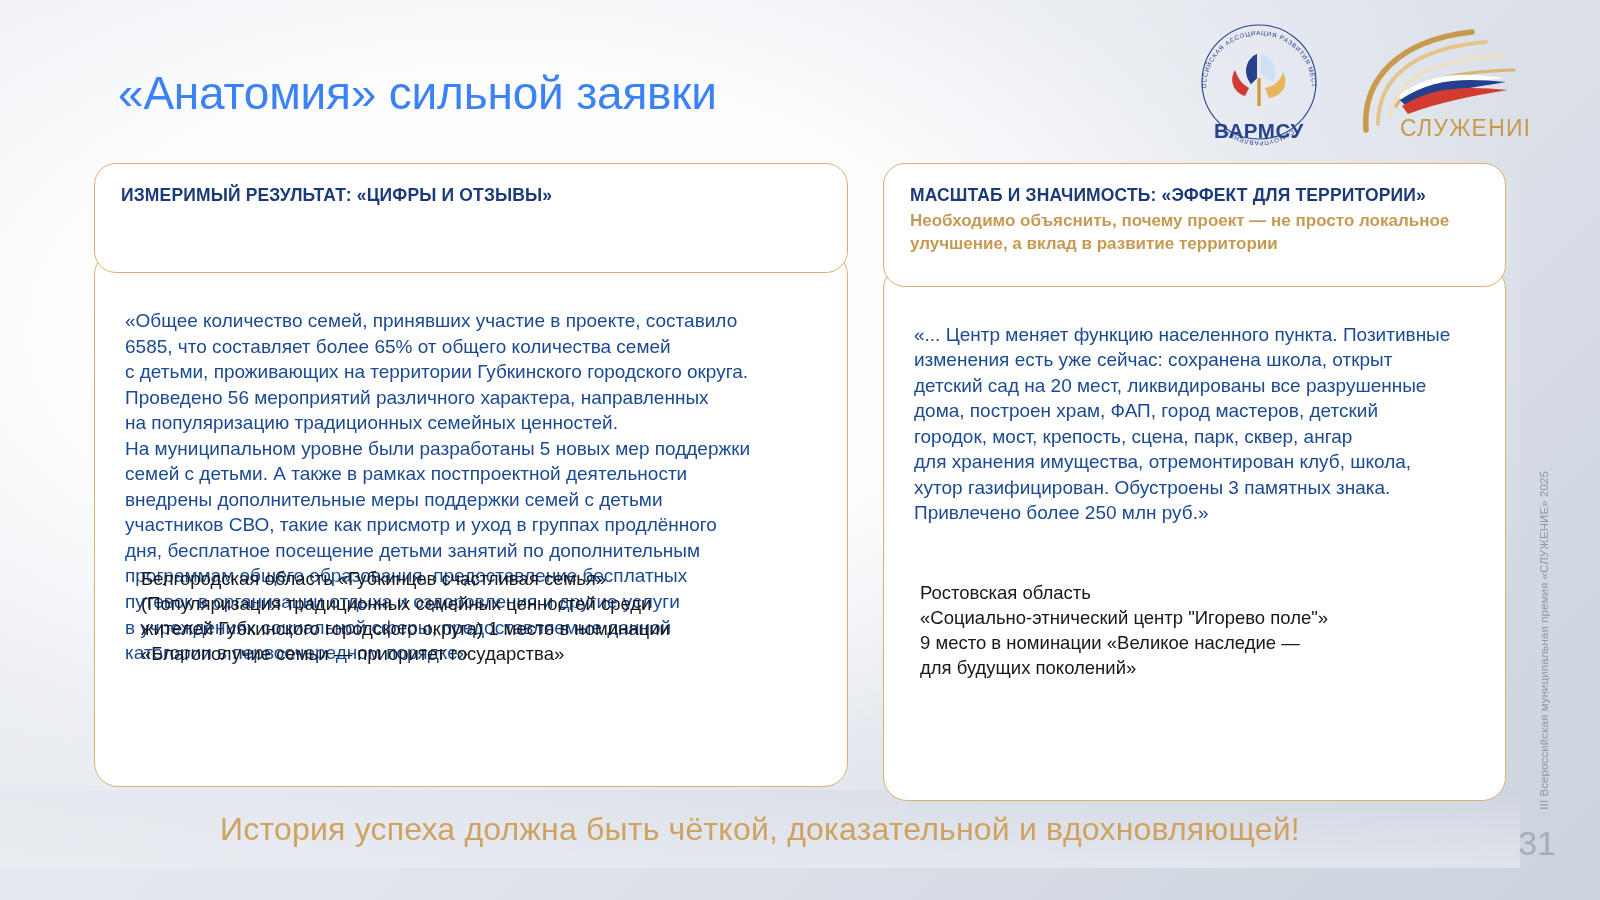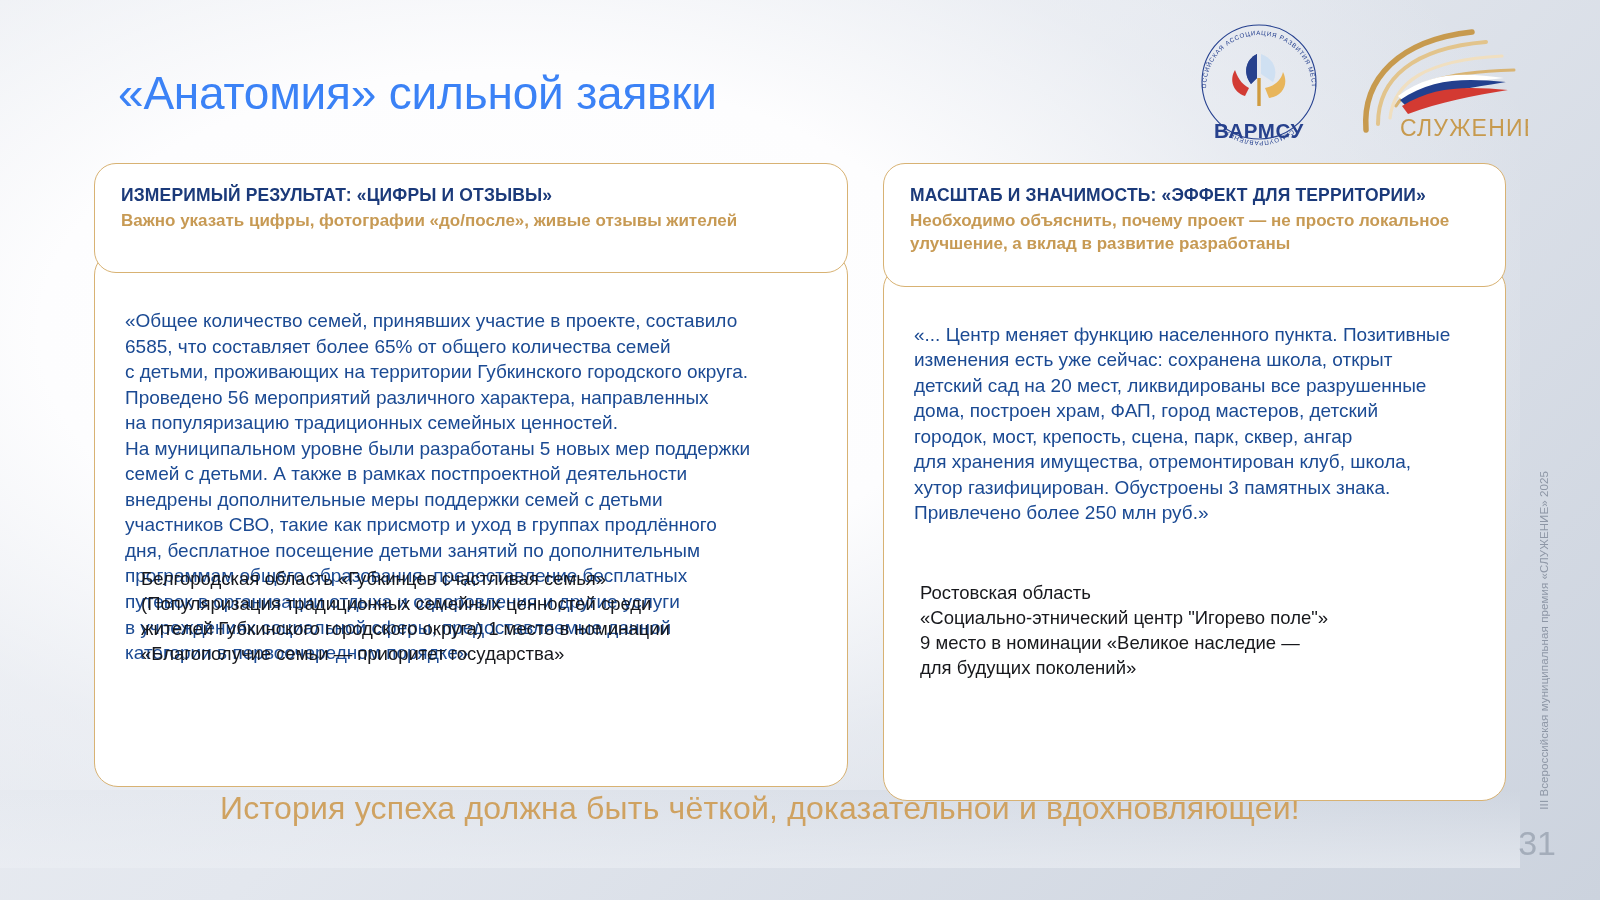--- a/index.html
+++ b/index.html
@@ -165,20 +165,21 @@
   .card-col.right .attribution { top: 314px; left: 36px; }
 
   
   .footer-banner {
     position: absolute;
     left: 0;
     top: 790px;
     width: 1520px;
     height: 78px;
     display: flex;
+    align-items: center;
     justify-content: center;
     background: linear-gradient(180deg, rgba(244,246,249,0) 0%, rgba(236,239,244,0.6) 100%);
   }
   .footer-text {
     font-size: 32px;
     color: #cfa261;
     letter-spacing: 0.2px;
     white-space: nowrap;
   }
 
@@ -261,22 +262,20 @@
     </svg>
   </div>
 
 </div>
 
 <div class="cards">
 
   <div class="card-col left">
     <div class="card-head">
       <div class="head-title">ИЗМЕРИМЫЙ РЕЗУЛЬТАТ: «ЦИФРЫ И ОТЗЫВЫ»</div>
-      <div class="head-sub">Важно указать цифры, фотографии «до/после», живые
-отзывы жителей</div>
     </div>
     <div class="card-body">
       <div class="pill-row">
         <span class="pill-rule"></span>
         <span class="pill">Пример</span>
         <span class="pill-rule"></span>
       </div>
       <p class="quote">«Общее количество семей, принявших участие в проекте, составило
 6585, что составляет более 65% от общего количества семей
 с детьми, проживающих на территории Губкинского городского округа.
@@ -295,21 +294,21 @@
 (Популяризация традиционных семейных ценностей среди
 жителей Губкинского городского округа) 1 место в номинации
 «Благополучие семьи — приоритет государства»</p>
     </div>
   </div>
 
   <div class="card-col right">
     <div class="card-head">
       <div class="head-title">МАСШТАБ И ЗНАЧИМОСТЬ: «ЭФФЕКТ ДЛЯ ТЕРРИТОРИИ»</div>
       <div class="head-sub">Необходимо объяснить, почему проект — не просто
-локальное улучшение, а вклад в развитие разработаны</div>
+локальное улучшение, а вклад в развитие территории</div>
     </div>
     <div class="card-body">
       <div class="pill-row">
         <span class="pill-rule"></span>
         <span class="pill">Пример</span>
         <span class="pill-rule"></span>
       </div>
       <p class="quote">«... Центр меняет функцию населенного пункта. Позитивные
 изменения есть уже сейчас: сохранена школа, открыт
 детский сад на 20 мест, ликвидированы все разрушенные

